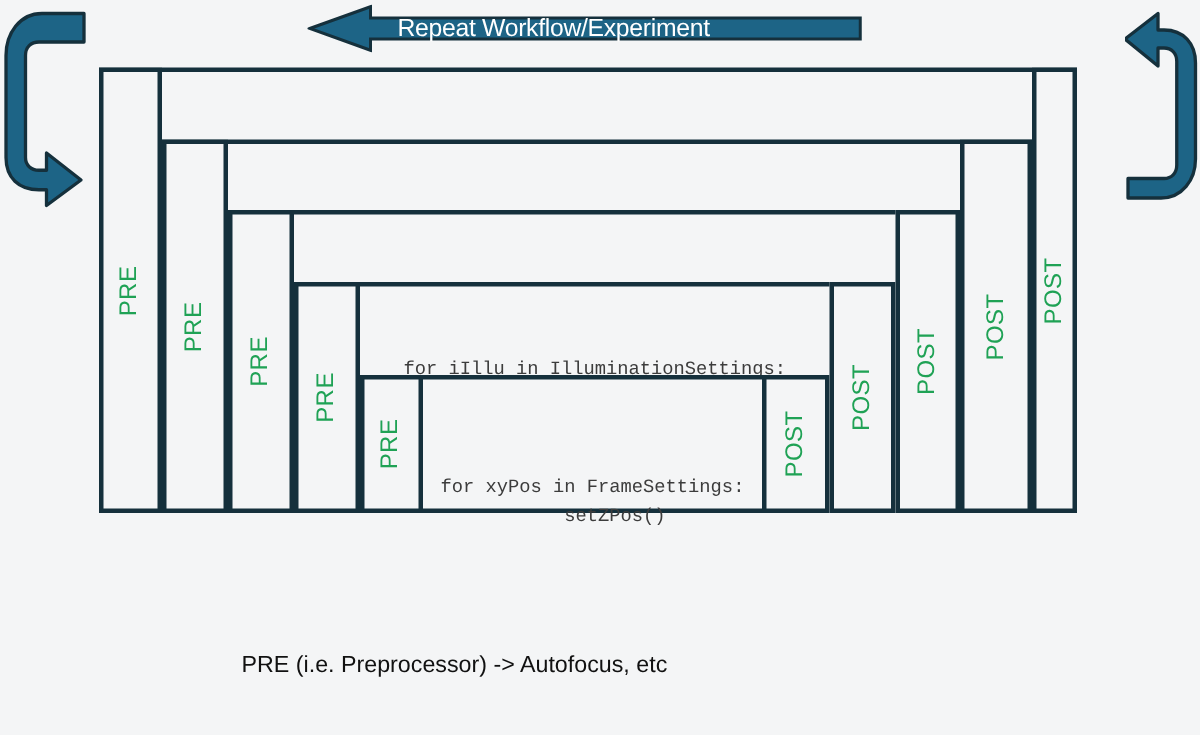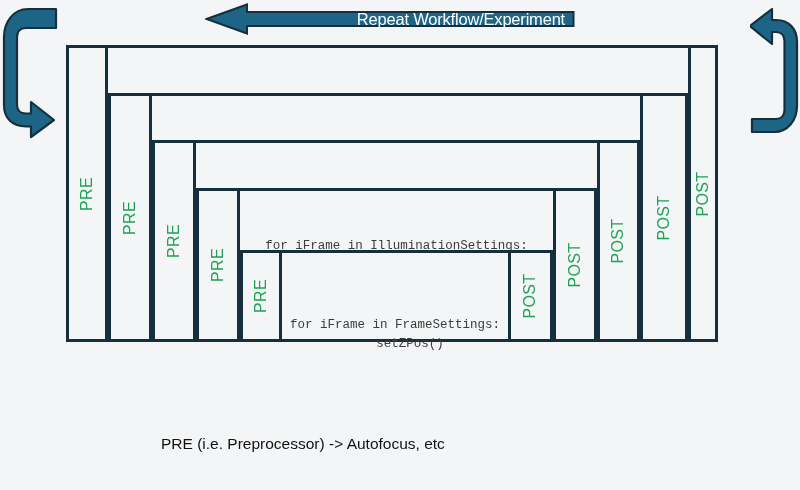--- a/index.html
+++ b/index.html
@@ -30,21 +30,21 @@
     height: 32px;
   }
   .repeat-arrow-svg { display: block; }
   .repeat-label {
     position: absolute;
     left: 60px;
     top: 0px;
     width: 300px;
     height: 32px;
     line-height: 32px;
-    text-align: right;
+    text-align: left;
     color: #ffffff;
     font-size: 16.5px;
     font-family: "Liberation Sans", sans-serif;
     letter-spacing: -0.2px;
     white-space: nowrap;
     pointer-events: none;
   }
 
   
   .hook {
@@ -142,26 +142,26 @@
     <span class="l1">for xyPos in XYScanSettings:</span><span class="l2">    setXYPos()</span>
   </div>
 
   <div class="loopbox" style="left:152px; top:140px; width:488px; height:202px;"></div>
   <div class="codecell" style="left:196px; top:150px; width:400px; height:40px;">
     <span class="l1">for zPos in ZStackSettings:</span><span class="l2">    setZPos()</span>
   </div>
 
   <div class="loopbox" style="left:196px; top:188px; width:401px; height:154px;"></div>
   <div class="codecell" style="left:240px; top:198px; width:313px; height:40px;">
-    <span class="l1">for iFrame in IlluminationSettings:</span><span class="l2">    setIllu()</span>
+    <span class="l1">for iIllu in IlluminationSettings:</span><span class="l2">    setIllu()</span>
   </div>
 
   <div class="loopbox" style="left:240px; top:250px; width:313px; height:92px;"></div>
   <div class="codecell" style="left:282px; top:277px; width:226px; height:40px;">
-    <span class="l1">for iFrame in FrameSettings:</span><span class="l2">    setZPos()</span>
+    <span class="l1">for xyPos in FrameSettings:</span><span class="l2">    setZPos()</span>
   </div>
 
   <div class="vstrip" style="left:66px; top:45px; width:42px; height:297px;">
     <span>PRE</span>
   </div>
 
   <div class="vstrip" style="left:108px; top:93px; width:44px; height:249px;">
     <span>PRE</span>
   </div>
 

